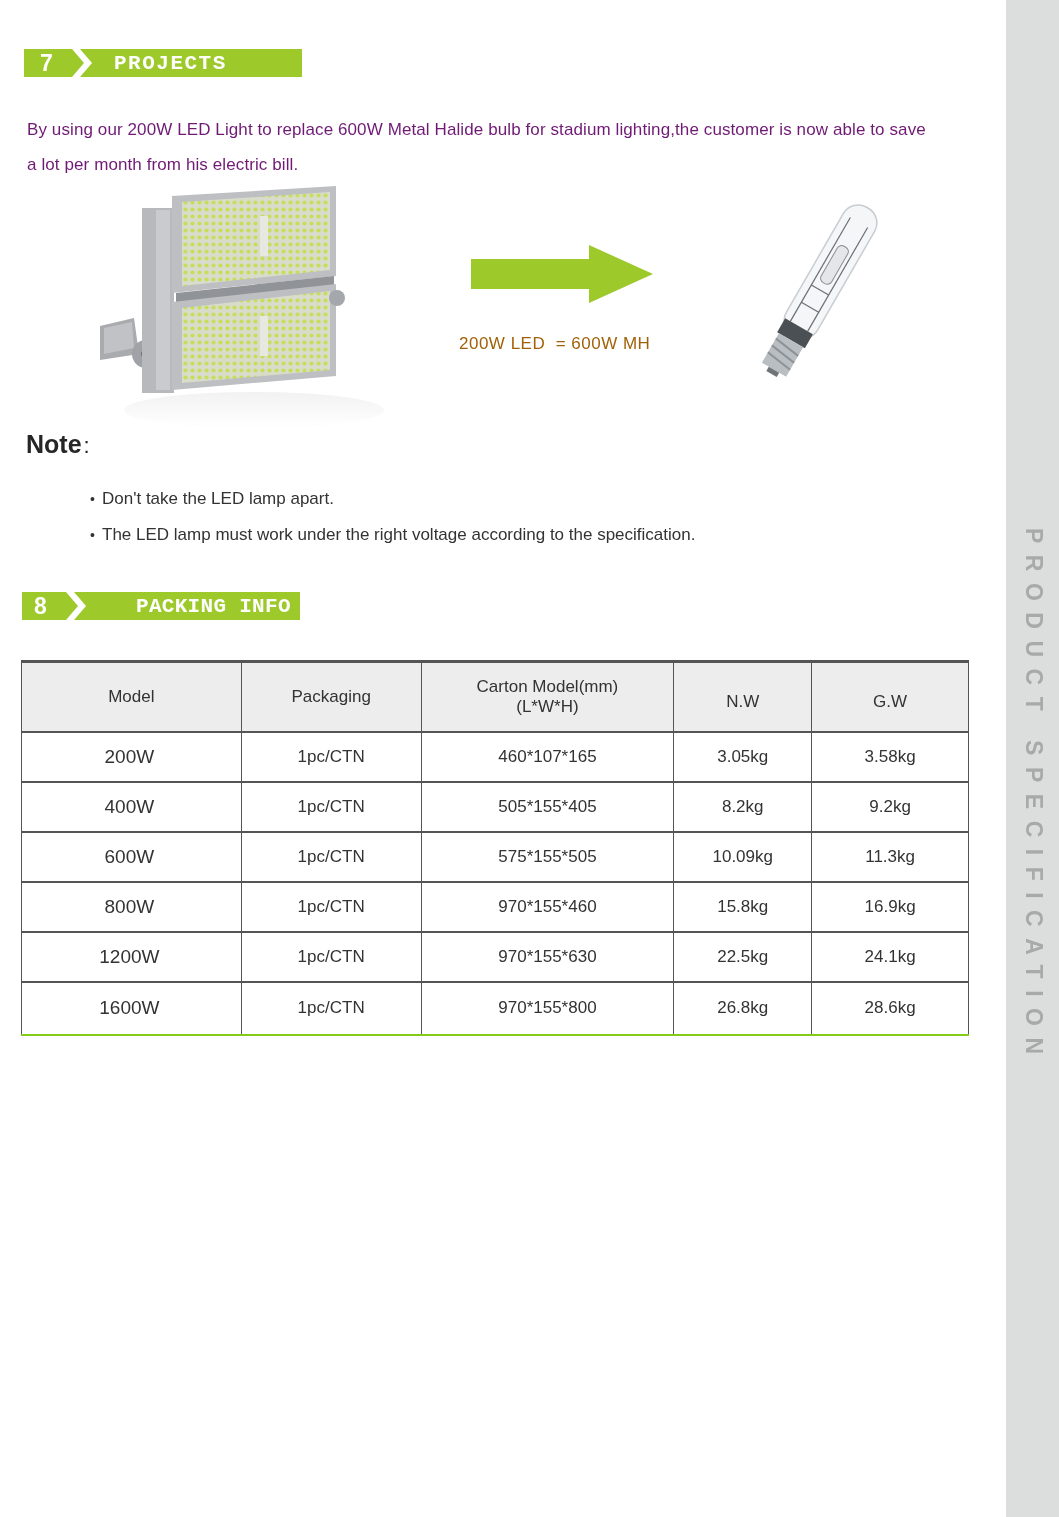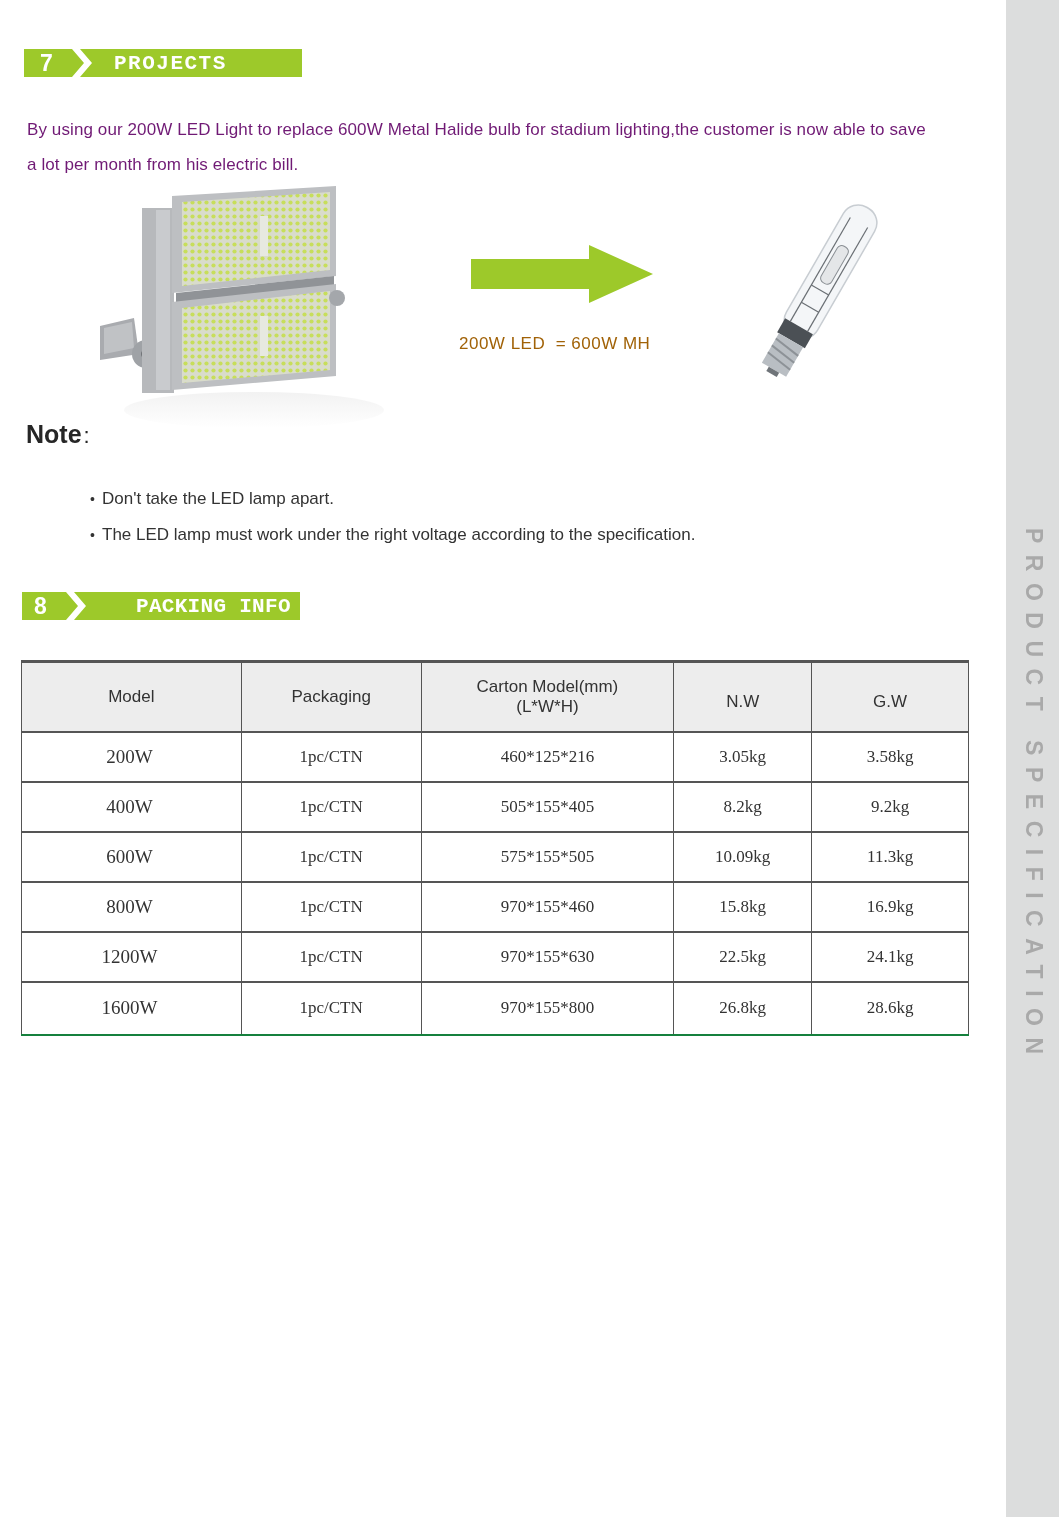--- a/index.html
+++ b/index.html
@@ -47,44 +47,44 @@
       position: absolute; left: 471px; top: 262px; width: 146px; text-align: center;
       color: #fff; font-weight: bold; font-size: 21px; letter-spacing: 1px; margin-top: 28px;
     }
     .equation {
       position: absolute; left: 459px; top: 334px;
       color: #a16207; font-weight: normal; font-size: 17px; letter-spacing: 0.5px;
       white-space: pre;
     }
 
     .note-title {
-      position: absolute; left: 26px; top: 420px;
+      position: absolute; left: 26px; top: 430px;
       font-size: 25px; font-weight: bold; color: #262626; text-align: center;
     }
     .note-colon { font-weight: normal; font-size: 22px; margin-left: 2px; }
     .note-list { position: absolute; left: 64px; top: 487px; list-style: none; margin-left: 26px; }
     .note-list li { font-size: 17px; color: #333; height: 36px; line-height: 24px; }
     .note-list li .bullet { display: inline-block; width: 12px; font-size: 14px; }
 
     .packing-table {
       position: absolute; left: 21px; top: 660px; width: 948px;
       border-collapse: collapse;
       border-top: 3px solid #555;
-      border-bottom: 2px solid #15803d;
+      border-bottom: 2px solid #84cc16;
     }
     .packing-table th, .packing-table td {
       border-left: 1.5px solid #555; border-right: 1.5px solid #555;
       text-align: center; color: #333; font-weight: normal;
       font-size: 17px;
     }
     .packing-table thead th {
       background: #ededed; height: 70px; padding-top: 8px;
       border-bottom: 2px solid #555; line-height: 20px;
     }
-    .packing-table tbody td { height: 50px; border-bottom: 2px solid #555; font-family: Liberation Serif, serif; }
+    .packing-table tbody td { height: 50px; border-bottom: 2px solid #555; }
     .packing-table tbody tr:last-child td { height: 53px; border-bottom: none; }
     .packing-table td.model { font-size: 19px; padding-right: 4px; }
     .col-model { width: 220px; }
     .col-pack { width: 180px; }
     .col-size { width: 253px; }
     .col-nw { width: 138px; }
     .col-gw { width: 157px; }
   </style>
 </head>
 <body>
@@ -192,21 +192,21 @@
         <div>(L*W*H)</div>
       </th>
       <th style="padding-top:10px;">N.W</th>
       <th style="padding-top:10px;">G.W</th>
     </tr>
   </thead>
   <tbody>
     <tr>
       <td class="model">200W</td>
       <td>1pc/CTN</td>
-      <td>460*125*216</td>
+      <td>460*107*165</td>
       <td>3.05kg</td>
       <td>3.58kg</td>
     </tr>
     <tr>
       <td class="model">400W</td>
       <td>1pc/CTN</td>
       <td>505*155*405</td>
       <td>8.2kg</td>
       <td>9.2kg</td>
     </tr>

